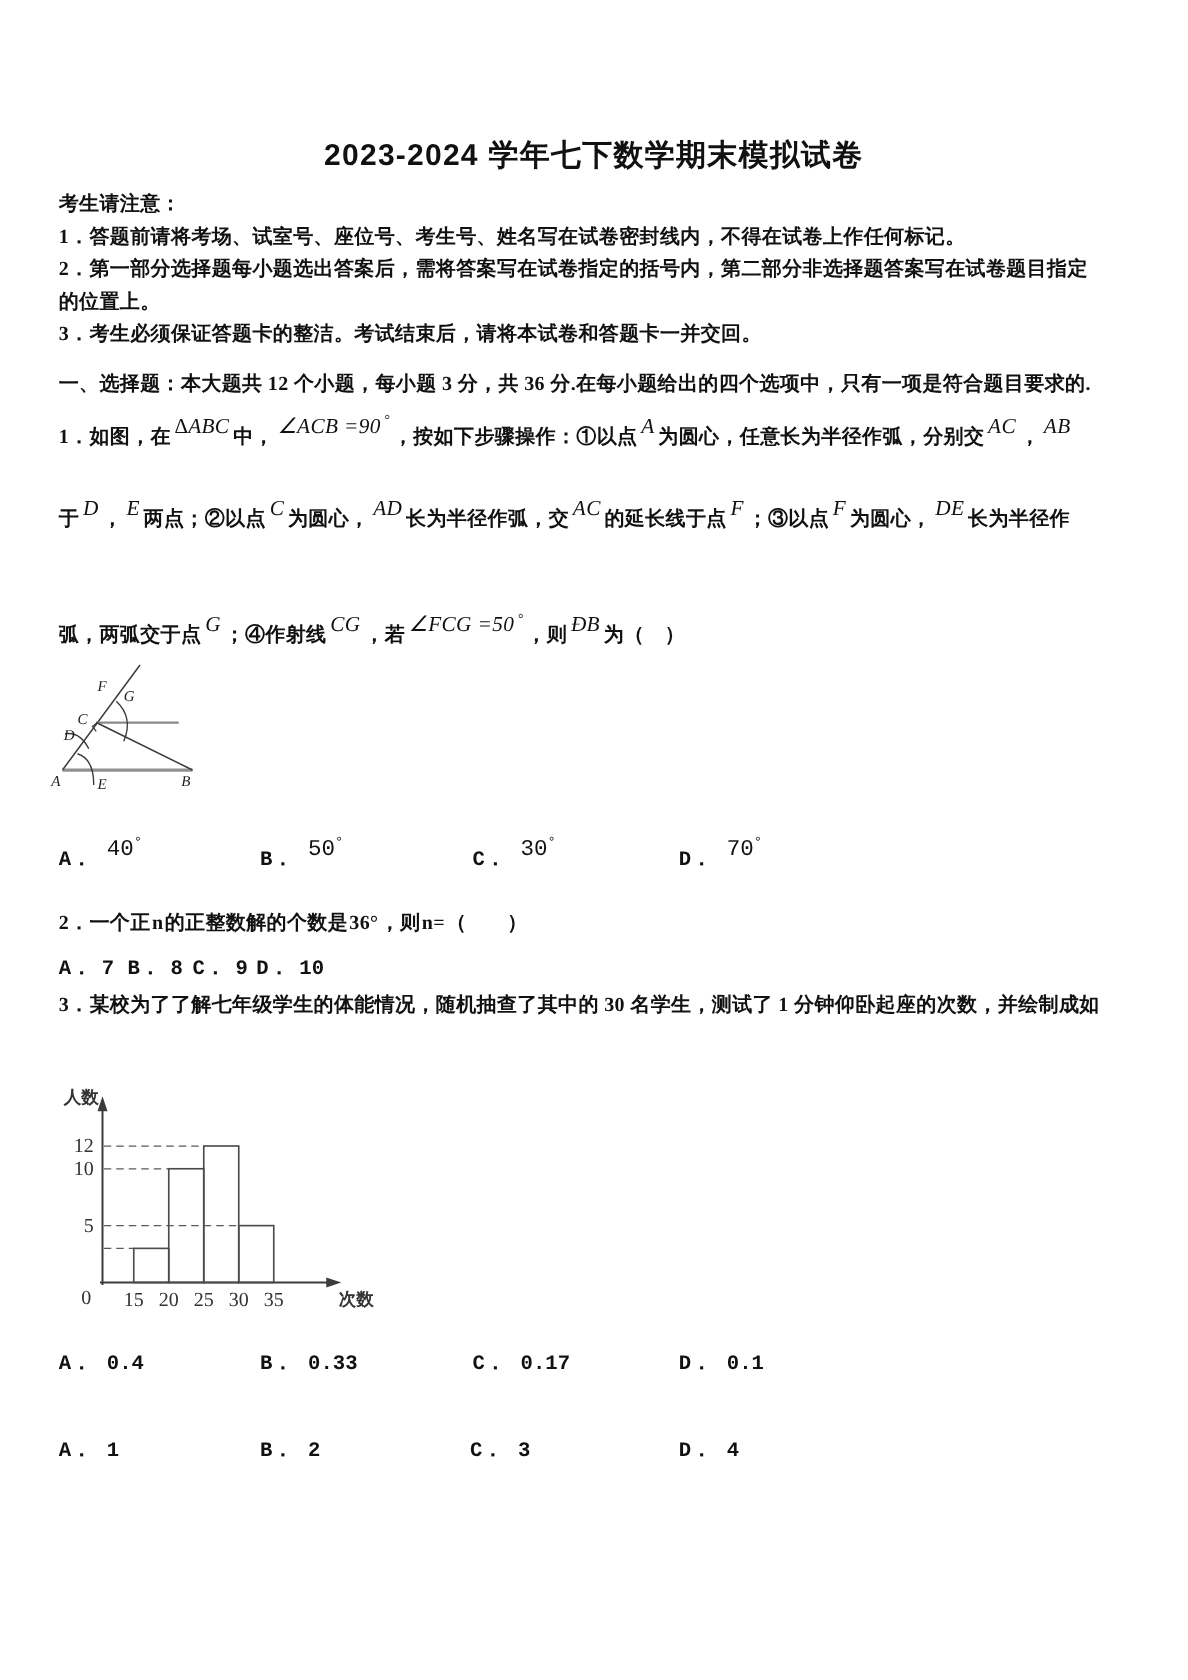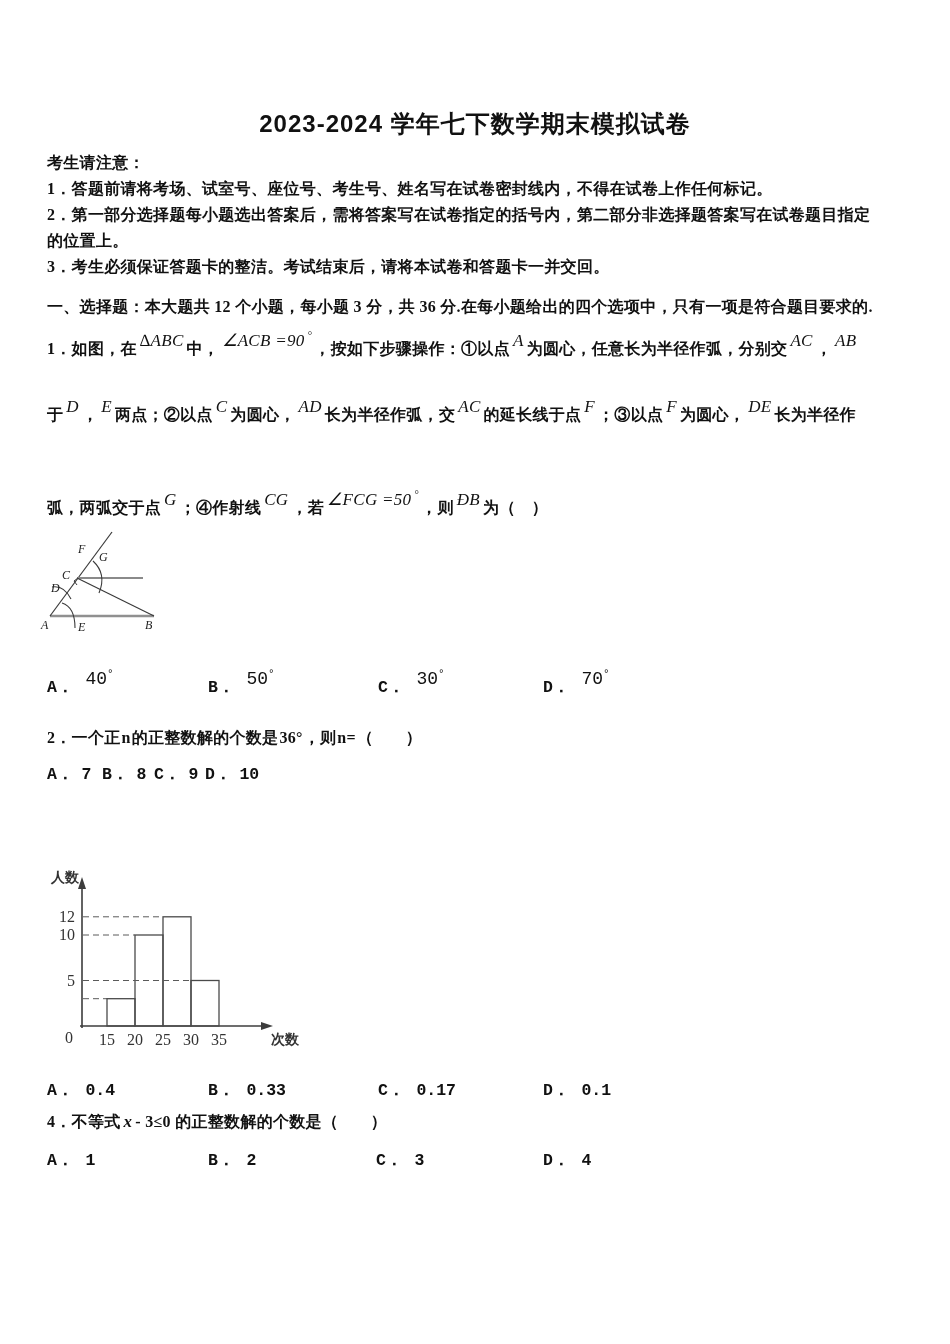--- a/index.html
+++ b/index.html
@@ -76,20 +76,21 @@
 
   <div class="tline" style="top:728px"><span class="seg-text">2．一个正</span><span class="seg-bserif">n</span><span class="seg-text">的正整数解的个数是</span><span class="seg-bserif">36°</span><span class="seg-text">，则</span><span class="seg-bserif">n=</span><span class="seg-text">（　　）</span></div>
 
   <div class="opt-row compact" style="top:763px">
     <span class="opt" style="left:0"><span class="opt-label">A．</span><span class="opt-val">7</span></span>
     <span class="opt" style="left:55px"><span class="opt-label">B．</span><span class="opt-val">8</span></span>
     <span class="opt" style="left:107px"><span class="opt-label">C．</span><span class="opt-val">9</span></span>
     <span class="opt" style="left:158px"><span class="opt-label">D．</span><span class="opt-val">10</span></span>
   </div>
 
+  <div class="tline" style="top:794px">3．某校为了了解七年级学生的体能情况，随机抽查了其中的 30 名学生，测试了 1 分钟仰卧起座的次数，并绘制成如</div>
 
   <svg class="chart" viewBox="0 0 290 200">
       <line x1="49" y1="160" x2="49" y2="12" stroke="#3c3c3c" stroke-width="1.6"></line>
       <path d="M 45 21 L 49 9 L 53 21 Z" fill="#3c3c3c"></path>
       <line x1="47" y1="158" x2="230" y2="158" stroke="#3c3c3c" stroke-width="1.6"></line>
       <path d="M 228 154 L 240 158 L 228 162 Z" fill="#3c3c3c"></path>
       <line x1="50" y1="130.7" x2="74" y2="130.7" stroke="#5a5a5a" stroke-width="1" stroke-dasharray="6 4"></line>
       <rect x="74" y="130.7" width="28" height="27.299999999999997" fill="none" stroke="#4a4a4a" stroke-width="1.3"></rect>
       <line x1="50" y1="67" x2="102" y2="67" stroke="#5a5a5a" stroke-width="1" stroke-dasharray="6 4"></line>
       <rect x="102" y="67" width="28" height="91" fill="none" stroke="#4a4a4a" stroke-width="1.3"></rect>
@@ -110,21 +111,20 @@
       <text x="238" y="176" font-size="14" font-weight="bold">次数</text>
     </svg>
 
   <div class="opt-row" style="top:1079px">
     <span class="opt" style="left:0"><span class="opt-label">A．</span><span class="opt-val">0.4</span></span>
     <span class="opt" style="left:161px"><span class="opt-label">B．</span><span class="opt-val">0.33</span></span>
     <span class="opt" style="left:331px"><span class="opt-label">C．</span><span class="opt-val">0.17</span></span>
     <span class="opt" style="left:496px"><span class="opt-label">D．</span><span class="opt-val">0.1</span></span>
   </div>
 
-  <div class="tline" style="top:1112px"><span class="seg-text">4．不等式</span><span class="seg-imath">x</span><span class="seg-text">- 3≤0 的正整数解的个数是（　　）</span></div>
 
   <div class="opt-row" style="top:1149px">
     <span class="opt" style="left:0"><span class="opt-label">A．</span><span class="opt-val">1</span></span>
     <span class="opt" style="left:161px"><span class="opt-label">B．</span><span class="opt-val">2</span></span>
     <span class="opt" style="left:329px"><span class="opt-label">C．</span><span class="opt-val">3</span></span>
     <span class="opt" style="left:496px"><span class="opt-label">D．</span><span class="opt-val">4</span></span>
   </div>
 
 </div>
 

